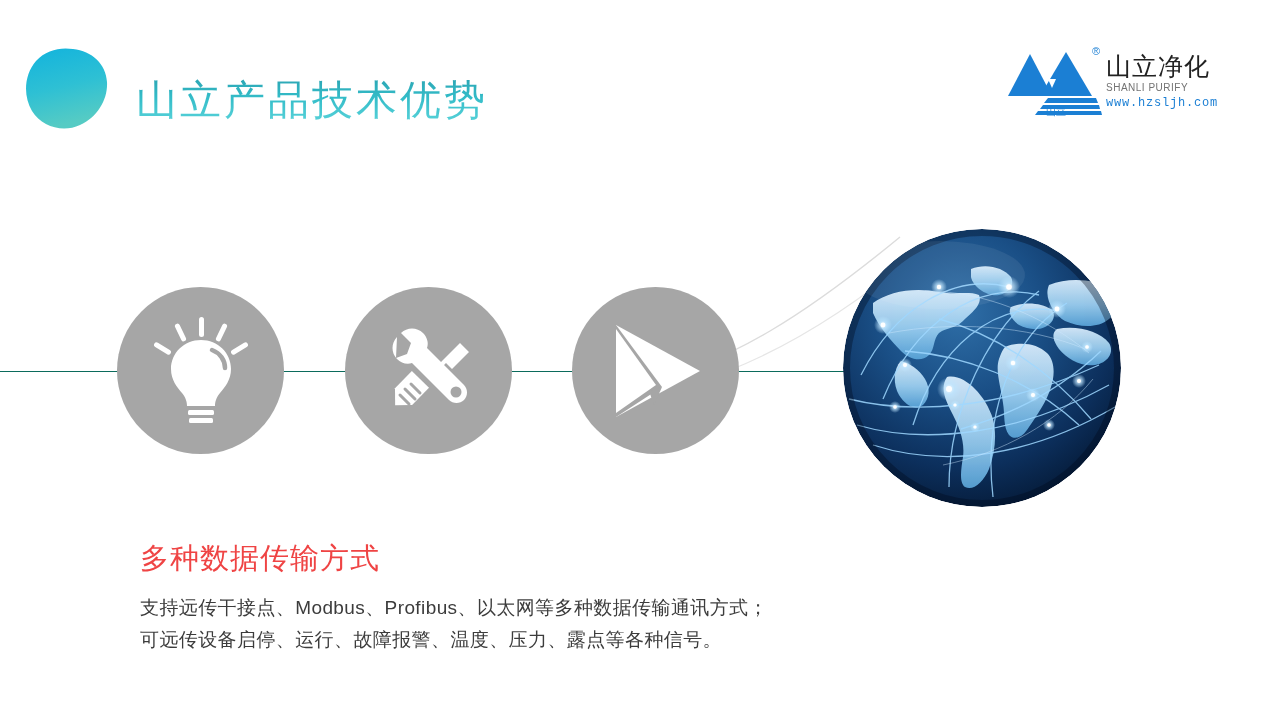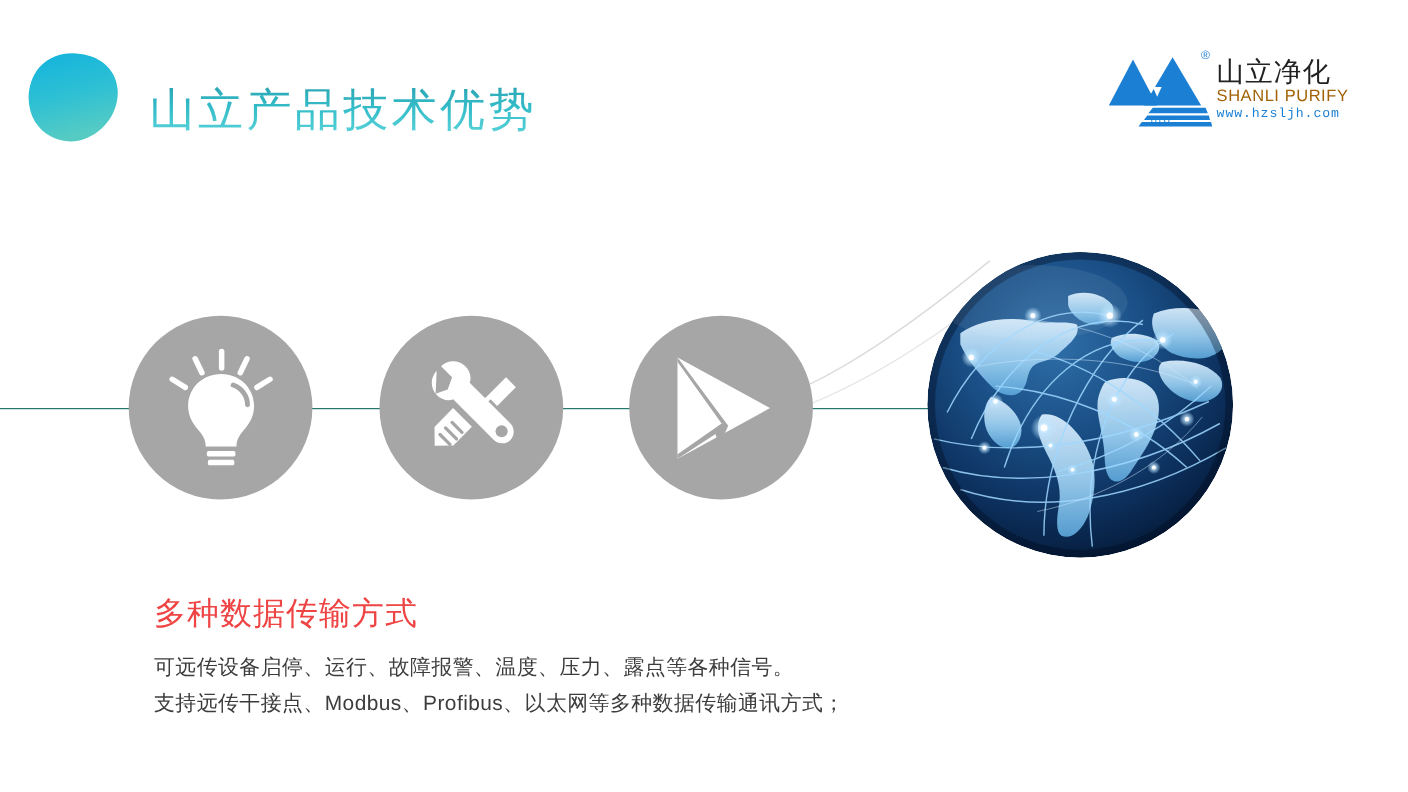--- a/index.html
+++ b/index.html
@@ -82,23 +82,23 @@
     align-items: flex-start;
   }
   #logo-cn {
     font-size: 25px;
     line-height: 28px;
     color: #222222;
     letter-spacing: 1px;
     white-space: nowrap;
   }
   #logo-en {
-    font-size: 15px;
+    font-size: 10px;
     line-height: 16px;
-    color: #a16207;
+    color: #737373;
     letter-spacing: 0.5px;
     white-space: nowrap;
   }
   #logo-url {
     font-size: 12px;
     line-height: 15px;
     color: #1b7fd4;
     letter-spacing: 0.8px;
     white-space: nowrap;
     font-family: "Liberation Mono", "DejaVu Sans Mono", monospace;
@@ -381,15 +381,15 @@
       <circle cx="139" cy="139" r="139" fill="none" stroke="#000a1a" stroke-width="14" opacity="0.35"></circle>
 
       <ellipse cx="96" cy="46" rx="86" ry="34" fill="#ffffff" opacity="0.07"></ellipse>
     </g>
   </svg>
 </div>
 
 <div id="caption-heading">多种数据传输方式</div>
 
 <div id="caption-body">
+  <div>支持远传干接点、Modbus、Profibus、以太网等多种数据传输通讯方式；</div>
   <div>可远传设备启停、运行、故障报警、温度、压力、露点等各种信号。</div>
-  <div>支持远传干接点、Modbus、Profibus、以太网等多种数据传输通讯方式；</div>
 </div>
 
 </body></html>

